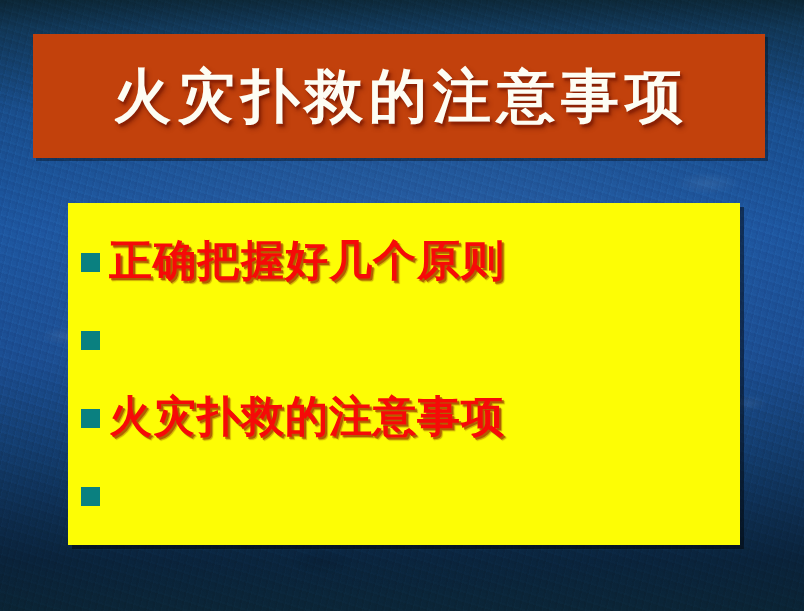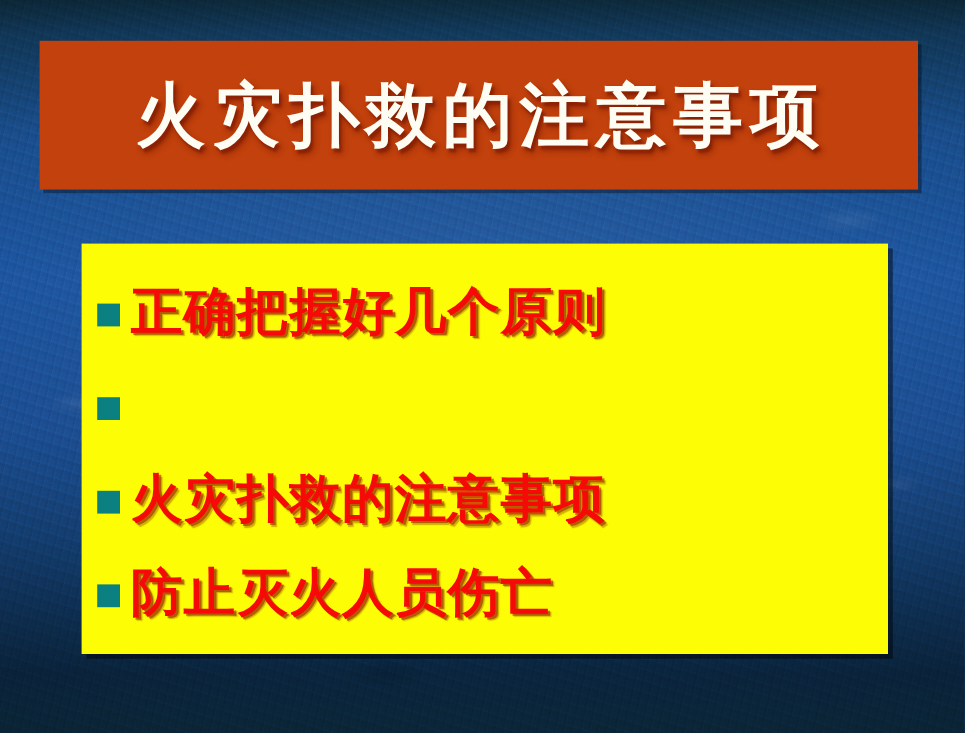--- a/index.html
+++ b/index.html
@@ -180,19 +180,18 @@
         <span class="bullet-marker"></span>
       </div>
 
       <div class="bullet-row">
         <span class="bullet-marker"></span>
         <span class="bullet-text">火灾扑救的注意事项</span>
       </div>
 
       <div class="bullet-row">
         <span class="bullet-marker"></span>
-        <span class="bullet-text">防止灭火人员伤亡</span>
       </div>
 
     </div>
   </div>
 
 </div>
 
 </body></html>

